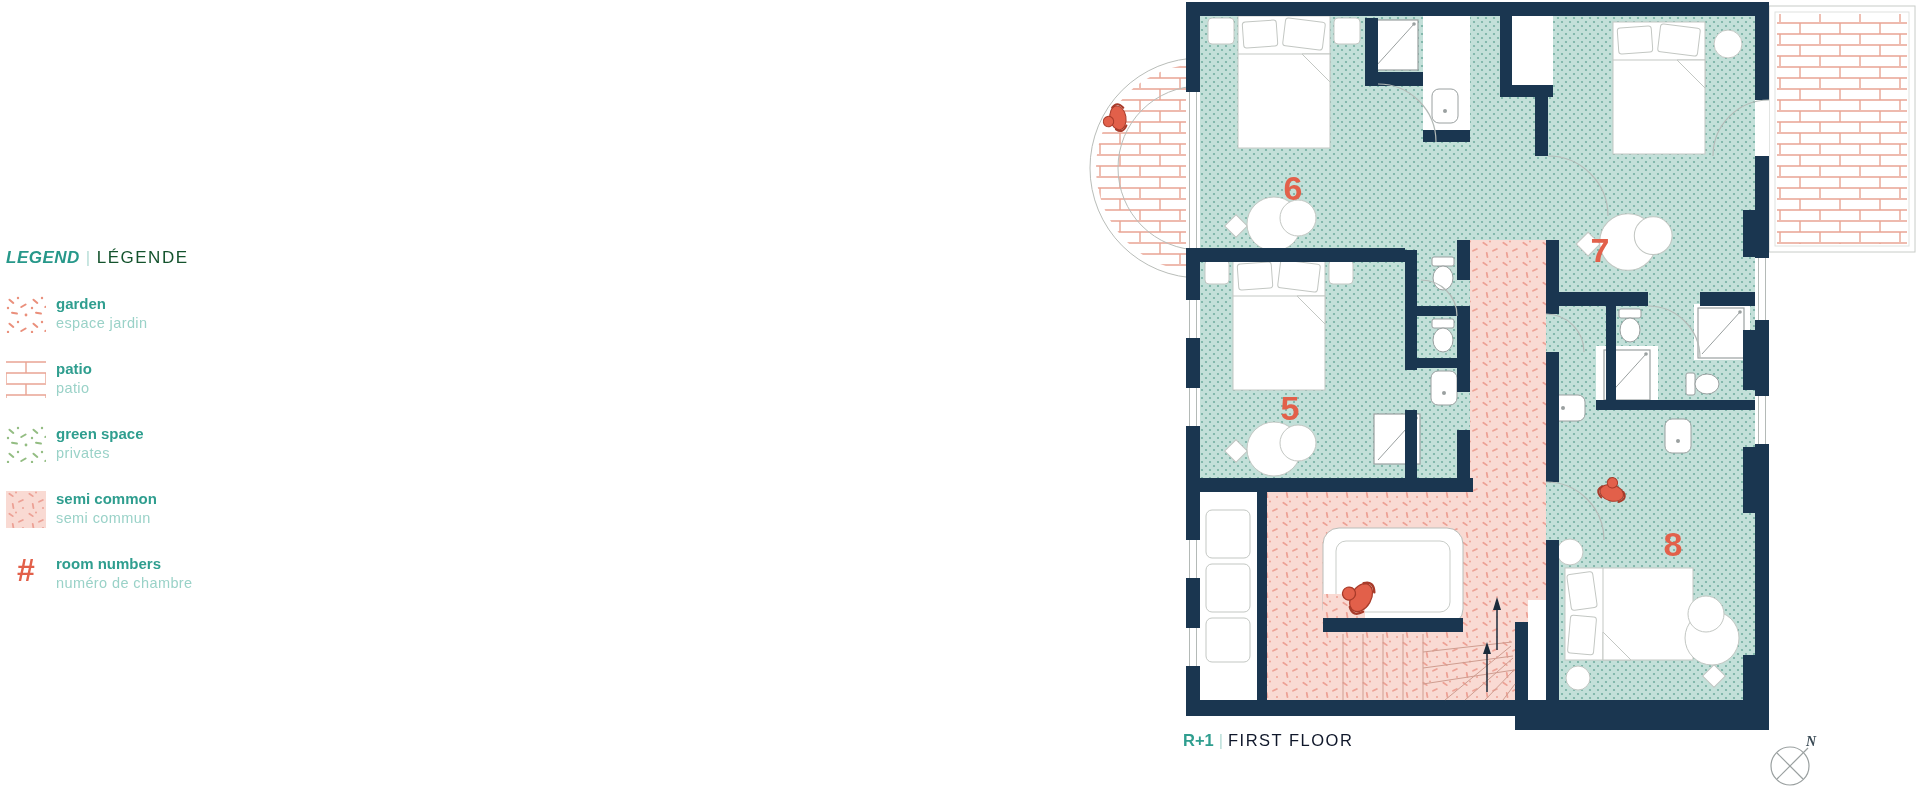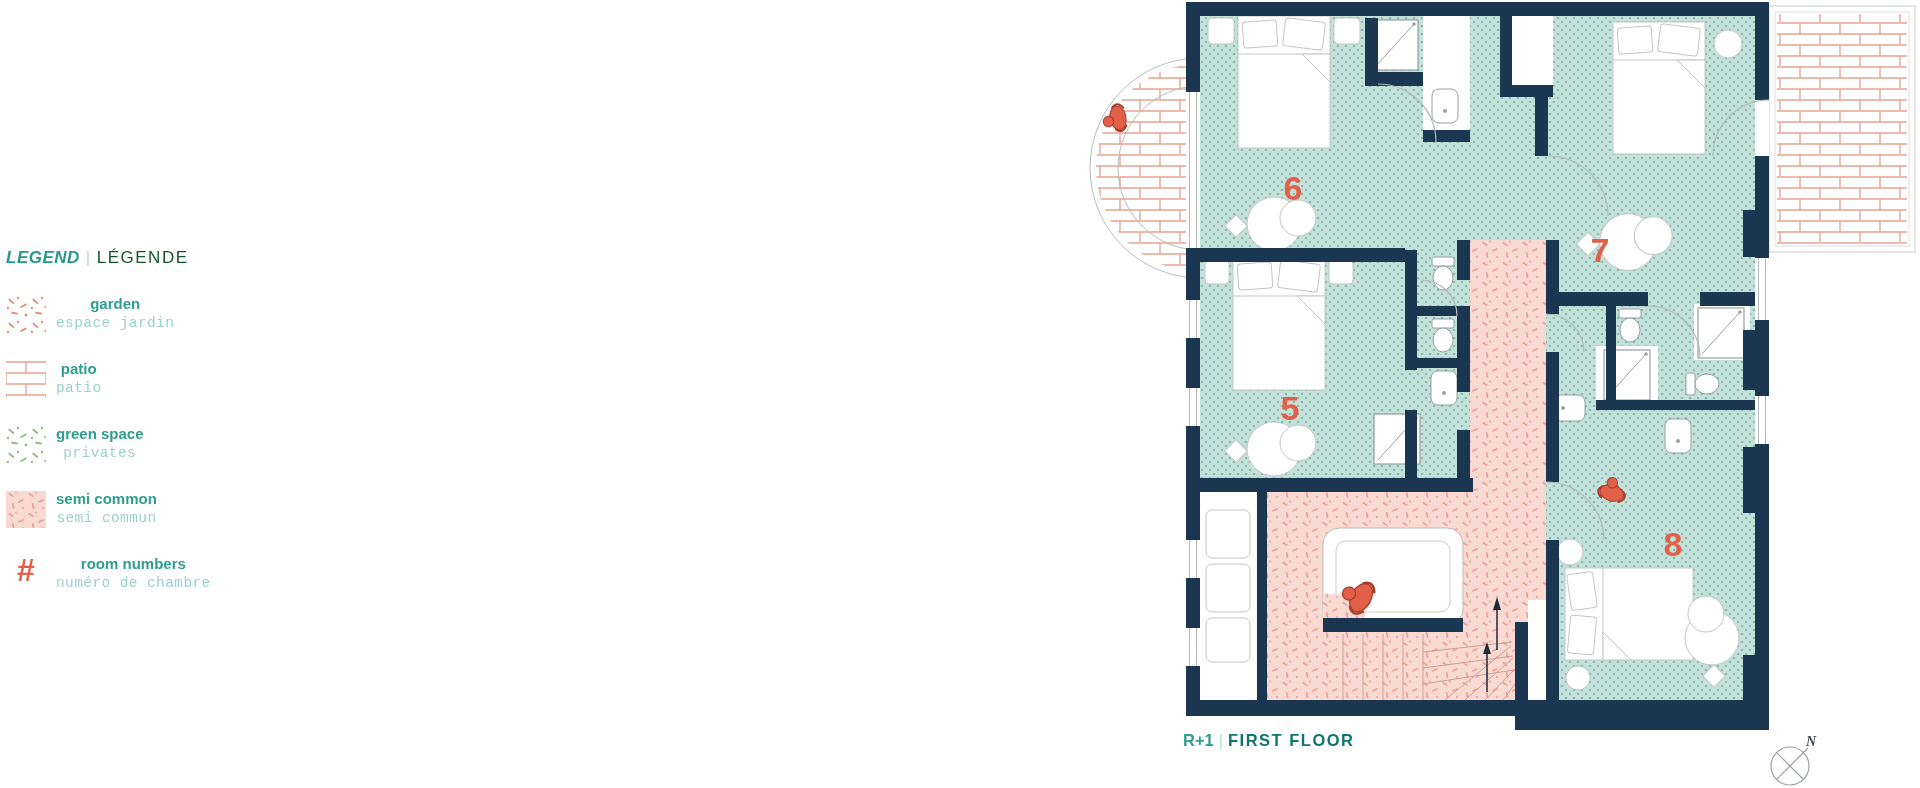--- a/index.html
+++ b/index.html
@@ -5,40 +5,40 @@
   html,body{margin:0;padding:0;background:#fff;}
   .page{position:relative;width:1920px;height:788px;background:#ffffff;overflow:hidden;
         font-family:"Liberation Sans",sans-serif;}
 
   
   .legend{position:absolute;left:6px;top:248px;width:280px;}
   .legend-title{font-size:17px;letter-spacing:.5px;margin-bottom:26px;white-space:nowrap;}
   .legend-title .en{font-weight:bold;color:#27988a;font-style:italic;}
   .legend-title .sep{color:#b5ddd6;font-weight:400;padding:0 6px;}
   .legend-title .fr{color:#14532d;font-weight:400;letter-spacing:1.5px;}
-  .legend-item{display:flex;align-items:flex-start;height:65px;text-align:center;}
+  .legend-item{display:flex;align-items:flex-start;height:65px;}
   .swatch{width:40px;height:37px;flex:0 0 40px;margin-top:2px;}
   .swatch svg{display:block;}
   .swatch.hash{display:flex;align-items:center;justify-content:center;
                font-size:32px;font-weight:bold;color:#e2604a;margin-top:-2px;}
   .legend-text{margin-left:10px;line-height:1.35;}
   .legend-text .en{font-weight:bold;color:#2f9e8f;font-size:15px;}
-  .legend-text .fr{color:#9ad2c8;font-size:14.5px;letter-spacing:.4px;font-family:Liberation Mono, monospace;}
+  .legend-text .fr{color:#9ad2c8;font-size:14.5px;letter-spacing:.4px;}
 
   
   .plan-svg{position:absolute;left:1060px;top:0;}
   .roomnum{font-family:"Liberation Sans",sans-serif;font-size:34px;font-weight:bold;
            fill:#e2604a;text-anchor:middle;}
   .compass-n{font-family:"Liberation Serif",serif;font-style:italic;font-size:14px;
              font-weight:bold;fill:#3a4a55;}
 
   .plan-caption{position:absolute;left:1183px;top:731px;font-size:16.5px;white-space:nowrap;}
   .plan-caption .lvl{font-weight:bold;color:#2f9e8f;}
   .plan-caption .sep{color:#b5ddd6;padding:0 5px;}
-  .plan-caption .nm{color:#0f766e;font-weight:bold;letter-spacing:1.5px;}
+  .plan-caption .nm{color:#0f172a;font-weight:normal;letter-spacing:1.5px;}
 </style>
 </head>
 <body>
 
 <div class="page">
 
   <svg width="0" height="0" style="position:absolute" aria-hidden="true">
     <defs>
       <pattern id="tealDots" width="8" height="8" patternUnits="userSpaceOnUse">
         <rect width="8" height="8" fill="#c3e0d9"></rect>

